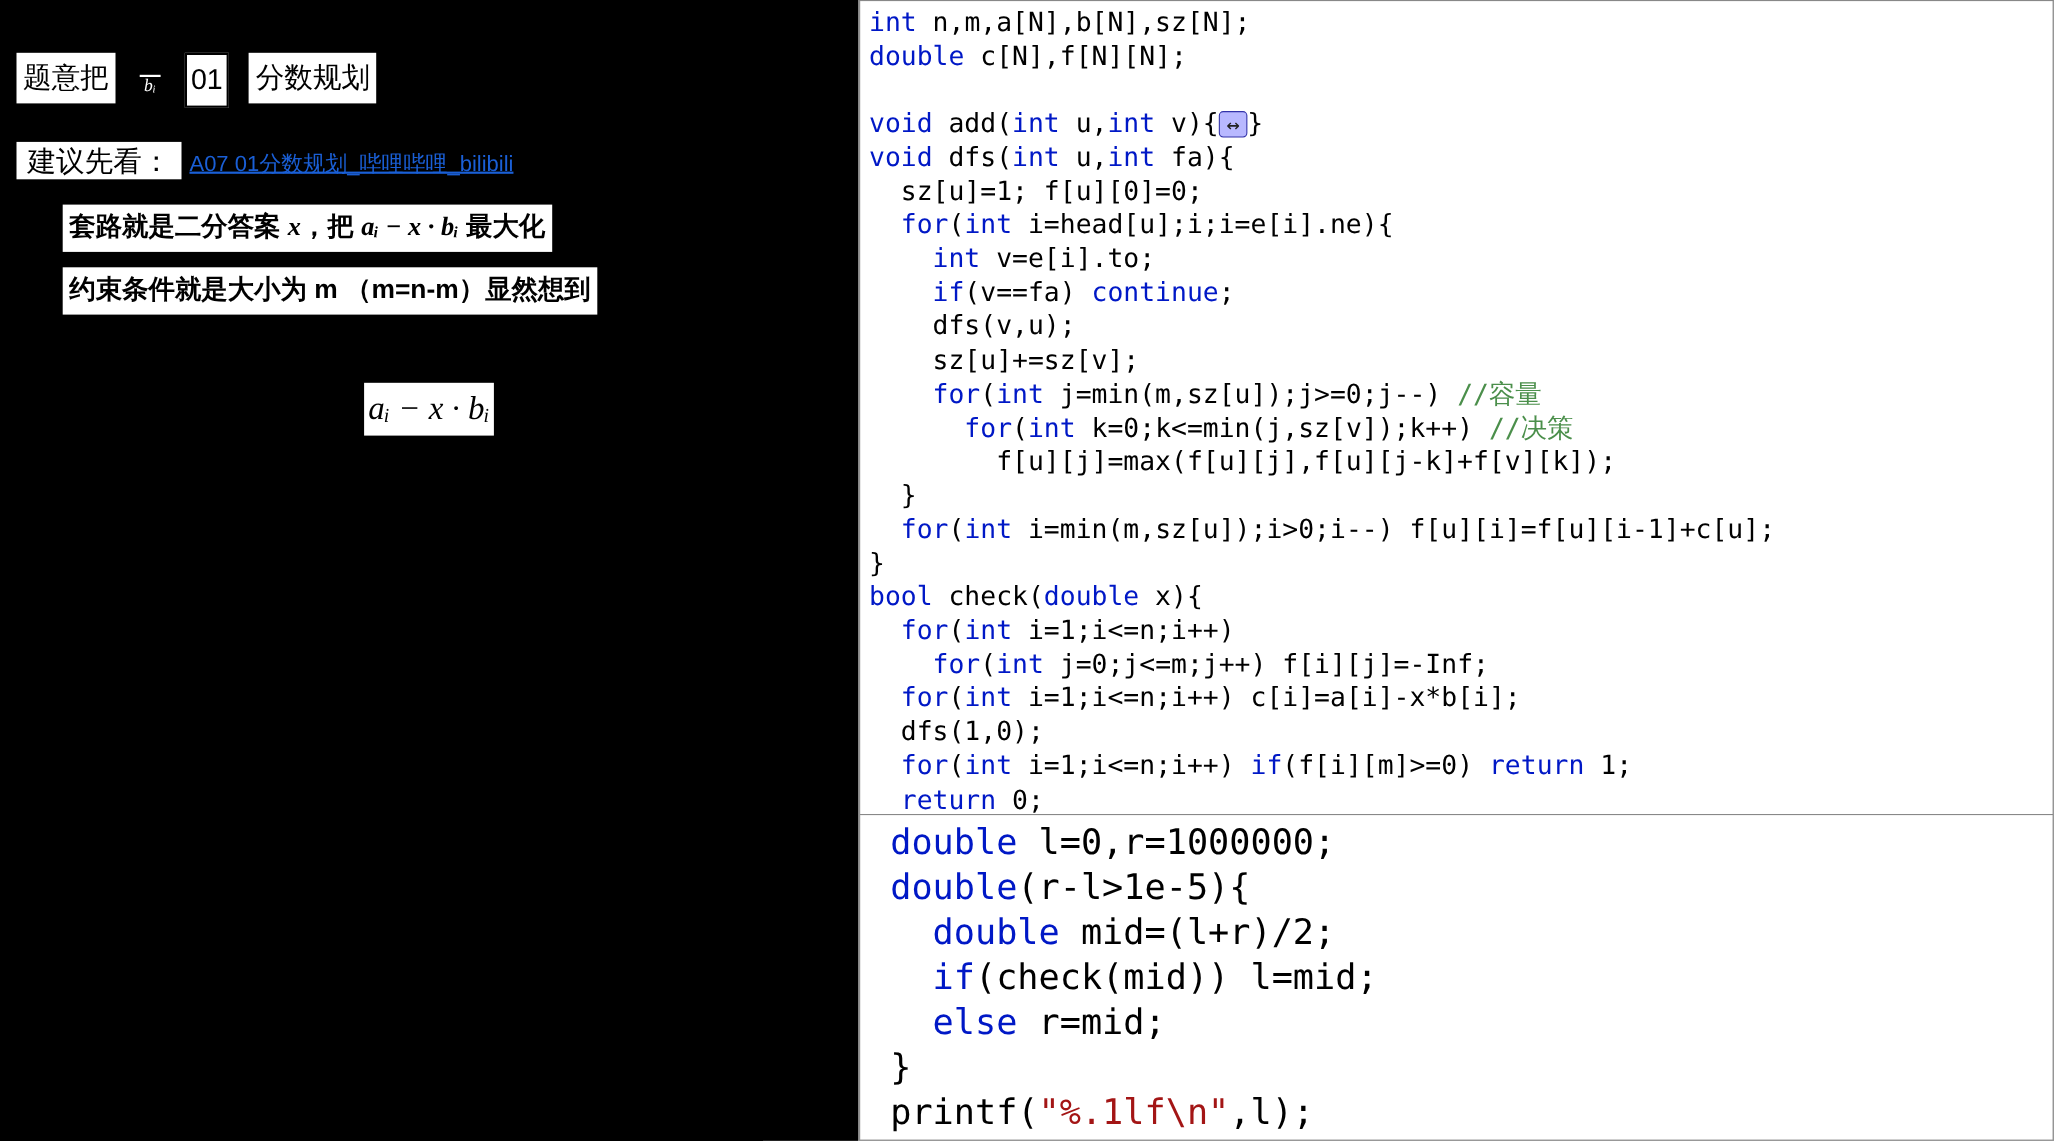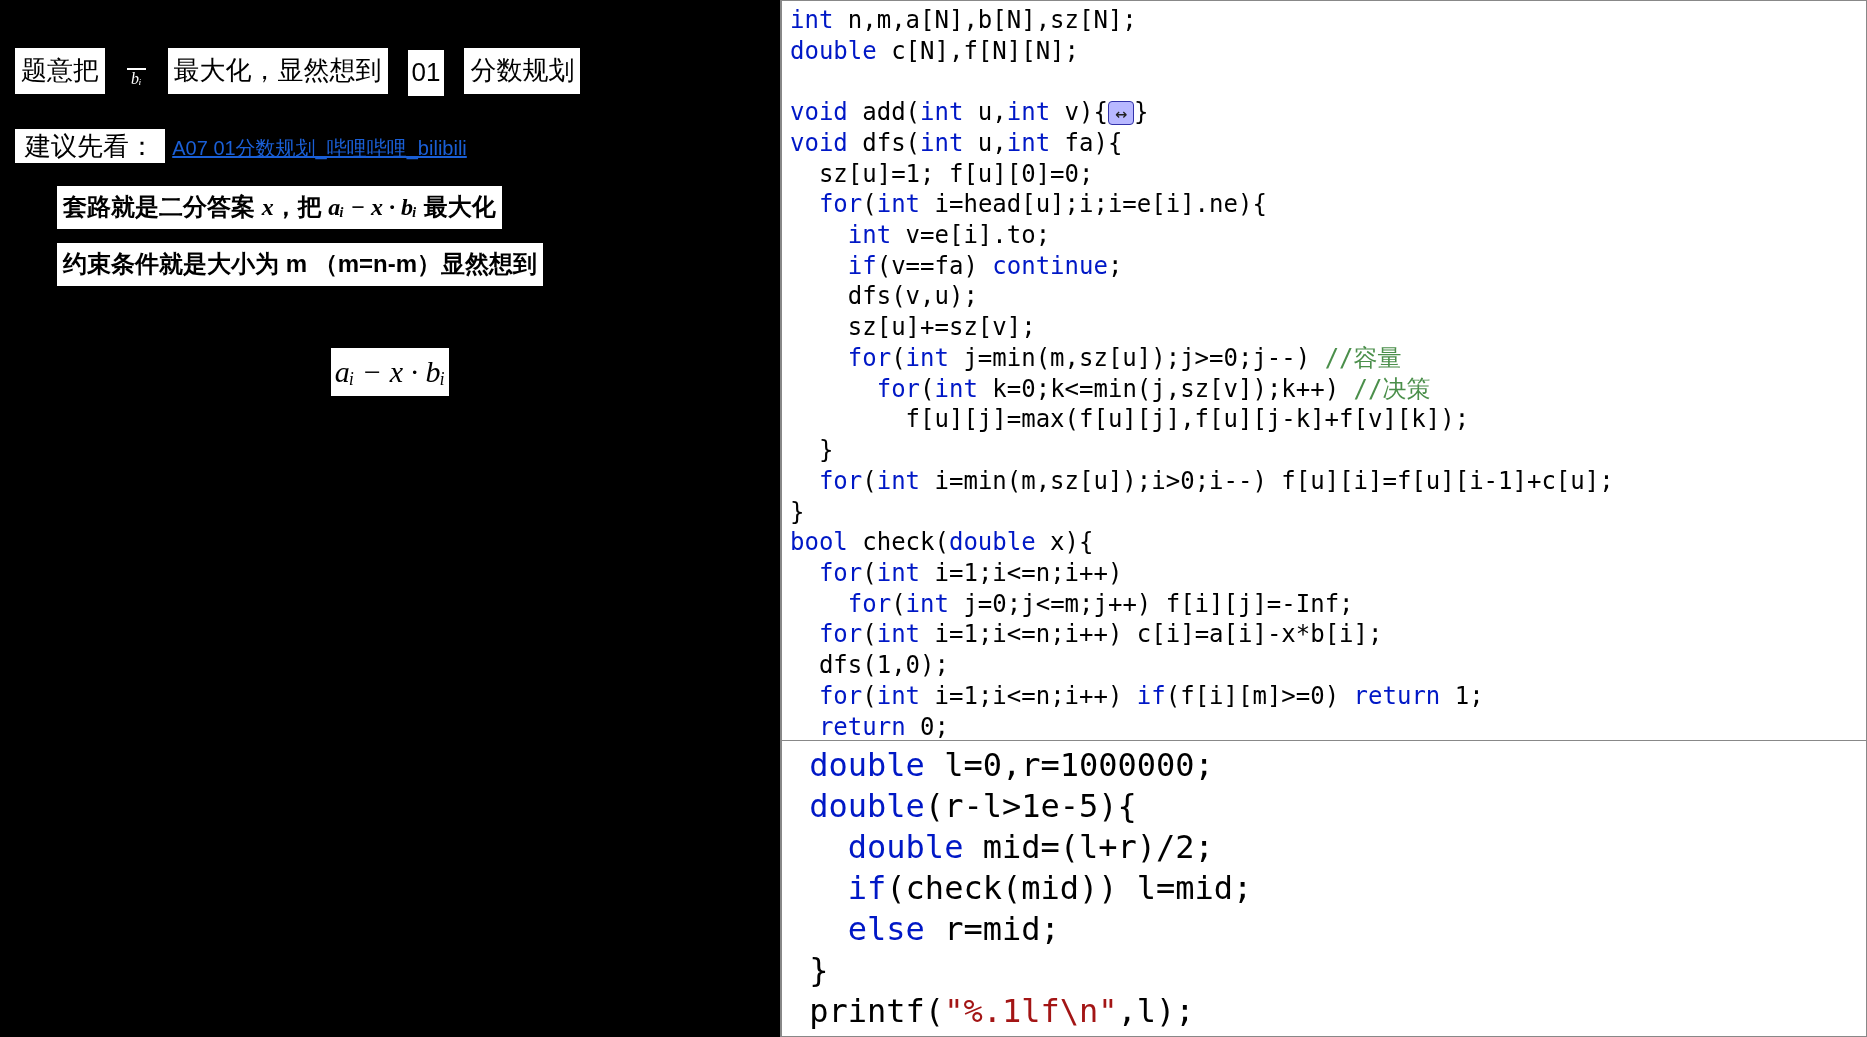--- a/index.html
+++ b/index.html
@@ -119,21 +119,20 @@
 <body>
 
 <div class="left">
 
   <div class="row1">
     <span class="box">题意把</span>
     <span class="frac">
       <span class="num">aᵢ</span>
       <span class="den">bᵢ</span>
     </span>
-    <span class="box">最大化，显然想到</span>
     <span class="box-dark" style="background:#fff;color:#000;border:2px solid #000;">01</span>
     <span class="box">分数规划</span>
   </div>
 
   <div class="linkrow">
     <span class="lab">建议先看：</span>
     <a href="#">A07 01分数规划_哔哩哔哩_bilibili</a>
   </div>
 
   <div class="indent">

